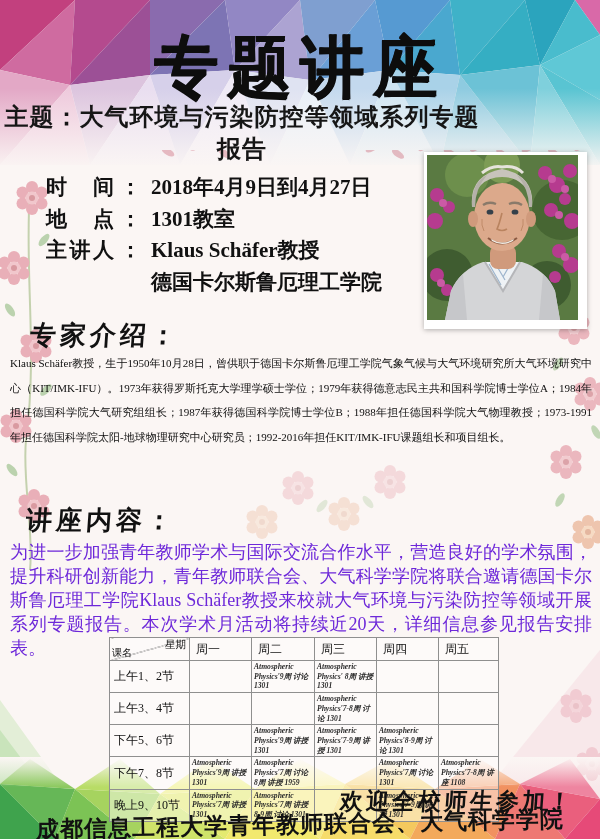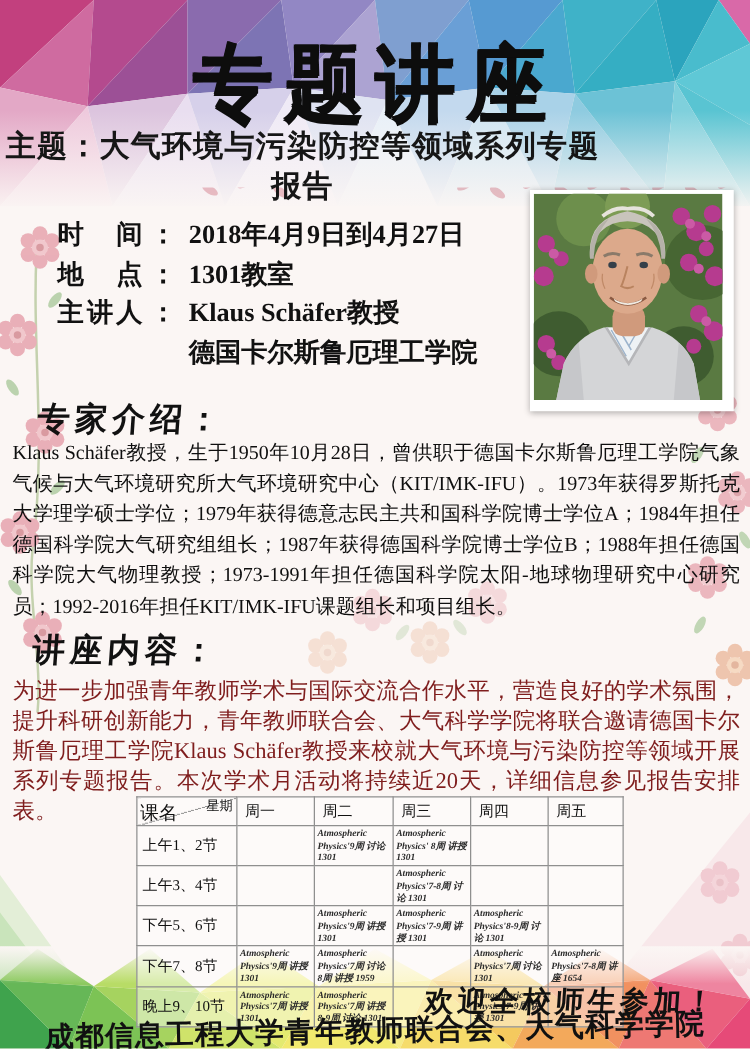--- a/index.html
+++ b/index.html
@@ -32,35 +32,35 @@
   .info-colon{margin-right:10px;}
   .info-affil{padding-left:105px;}
 
   
   .photo{top:152px;left:424px;width:157px;height:171px;background:#fff;padding:3px;
          box-shadow:0 1px 5px rgba(0,0,0,.3);}
   .photo svg{width:151px;height:165px;}
 
   
   .h-expert{top:318px;left:30px;font-size:26px;font-weight:900;letter-spacing:4px;transform:skewX(-4deg);}
-  .p-expert{top:351px;left:10px;width:582px;font-size:16px;line-height:24.6px;
+  .p-expert{top:351px;left:10px;width:582px;font-size:11px;line-height:24.6px;
             text-align:justify;color:#0f0f0f;}
   .h-lecture{top:503px;left:26px;font-size:26px;font-weight:900;letter-spacing:4px;transform:skewX(-4deg);}
   .p-lecture{top:540px;left:10px;width:582px;font-size:18px;line-height:24px;
-             text-align:justify;color:#7f1d1d;}
+             text-align:justify;color:#6d28d9;}
 
   
   .sched{top:637px;left:109px;}
   table{border-collapse:collapse;table-layout:fixed;width:389px;background:rgba(255,255,255,.45);}
   td,th{border:1px solid #8f8f8f;padding:1px 2px;overflow:hidden;}
   th{font-size:12px;font-weight:400;text-align:left;padding-left:6px;height:20px;}
   .corner{position:relative;height:20px;
      background-image:linear-gradient(to bottom right,transparent 49.2%,#8f8f8f 49.2%,#8f8f8f 50.8%,transparent 50.8%);}
   .corner .c-top{position:absolute;top:0;right:3px;font-size:10.5px;}
-  .corner .c-bot{position:absolute;bottom:0;left:2px;font-size:15px;}
+  .corner .c-bot{position:absolute;bottom:0;left:2px;font-size:10px;}
   .rowlab{font-size:12px;vertical-align:middle;padding-left:4px;height:27px;}
   .cell{font-size:7.6px;font-weight:700;line-height:1.28;vertical-align:top;color:#2b2b2b;
         font-family:"Liberation Serif","DejaVu Serif",serif;font-style:italic;}
 
   
   .welcome{top:786px;right:26px;font-size:23px;font-weight:900;letter-spacing:3px;transform:skewX(-4deg);}
   .organizers{top:809px;left:0;width:600px;text-align:center;font-size:23px;font-weight:900;
               letter-spacing:1px;transform:rotate(-1.2deg);}
 </style>
 </head>
@@ -354,21 +354,21 @@
         <td class="cell">Atmospheric Physics'7-9周 讲授 1301</td>
         <td class="cell">Atmospheric Physics'8-9周 讨论 1301</td>
         <td class="cell"></td>
       </tr>
       <tr>
         <td class="rowlab">下午7、8节</td>
         <td class="cell">Atmospheric Physics'9周 讲授 1301</td>
         <td class="cell">Atmospheric Physics'7周 讨论 8周 讲授 1959</td>
         <td class="cell"></td>
         <td class="cell">Atmospheric Physics'7周 讨论 1301</td>
-        <td class="cell">Atmospheric Physics'7-8周 讲座 1654</td>
+        <td class="cell">Atmospheric Physics'7-8周 讲座 1108</td>
       </tr>
       <tr>
         <td class="rowlab">晚上9、10节</td>
         <td class="cell">Atmospheric Physics'7周 讲授 1301</td>
         <td class="cell">Atmospheric Physics'7周 讲授 8-9周 讨论 1301</td>
         <td class="cell"></td>
         <td class="cell">Atmospheric Physics'7-9周 讲授 1301</td>
         <td class="cell"></td>
       </tr>
     </tbody>

